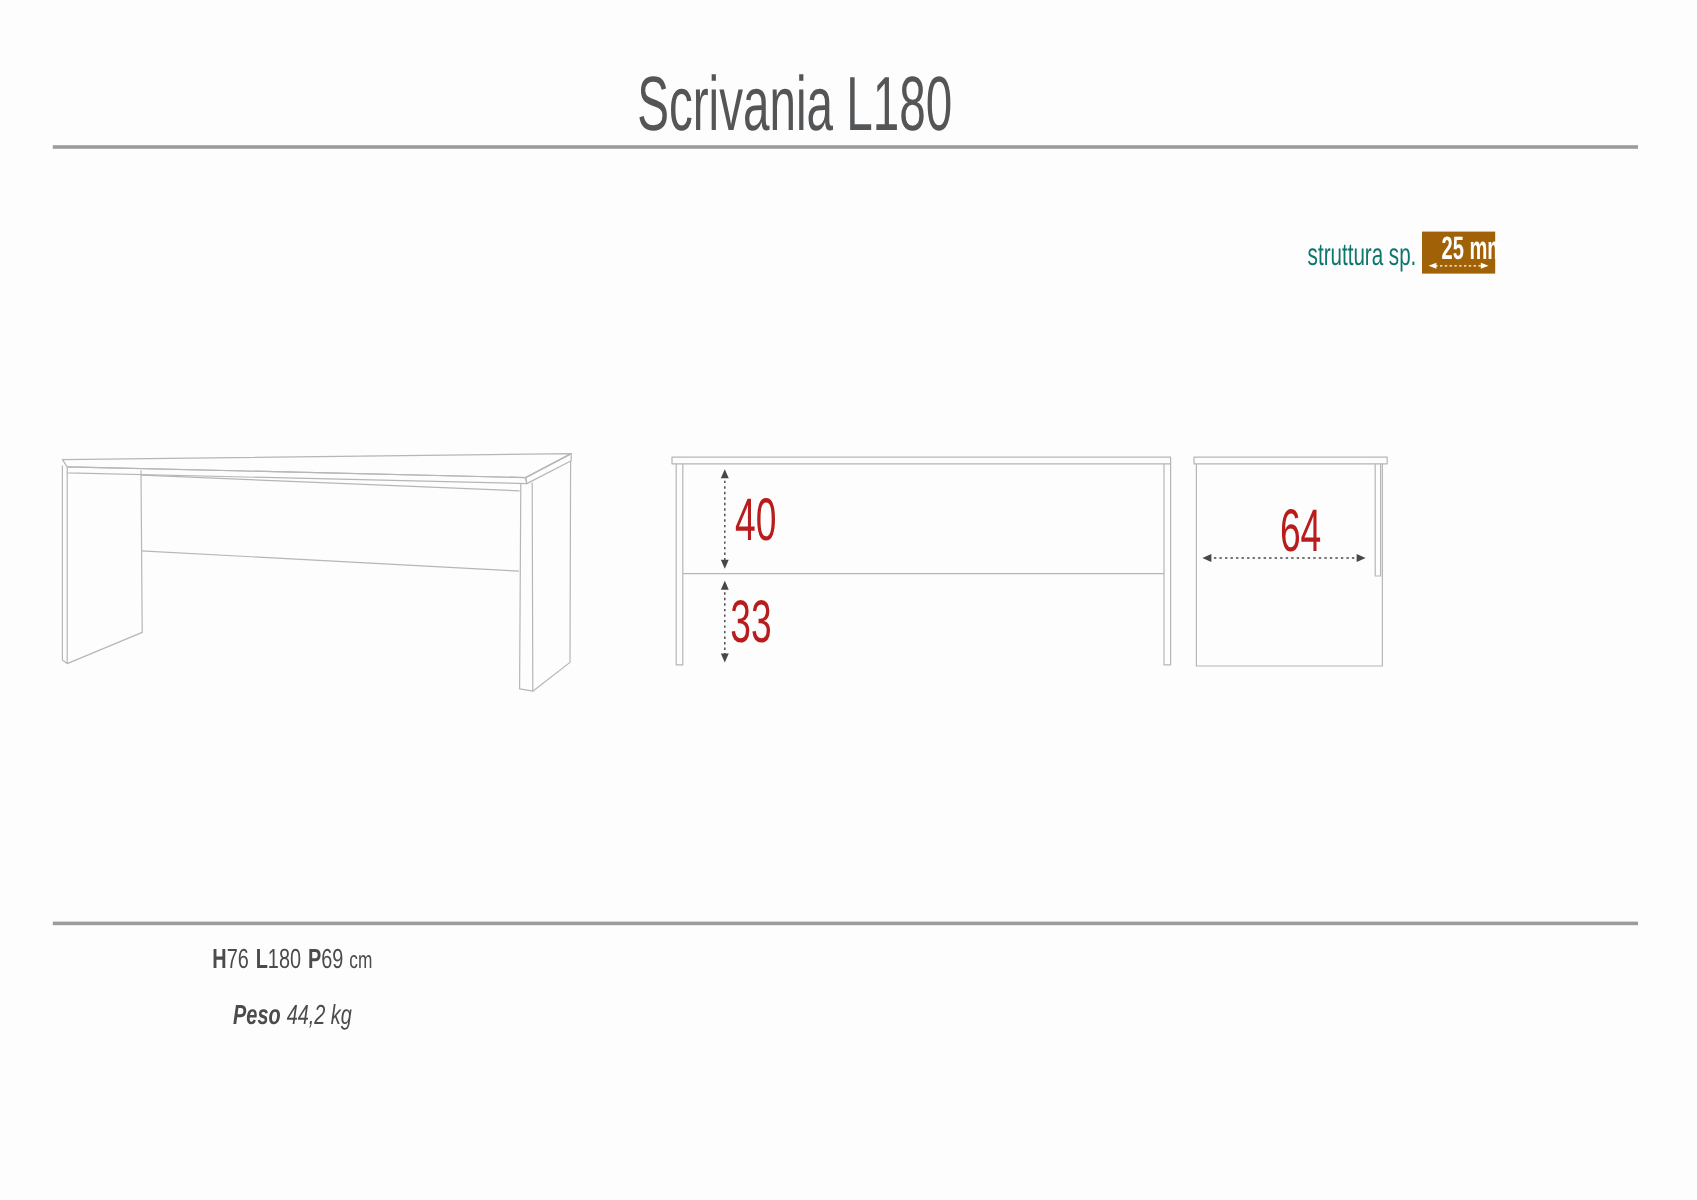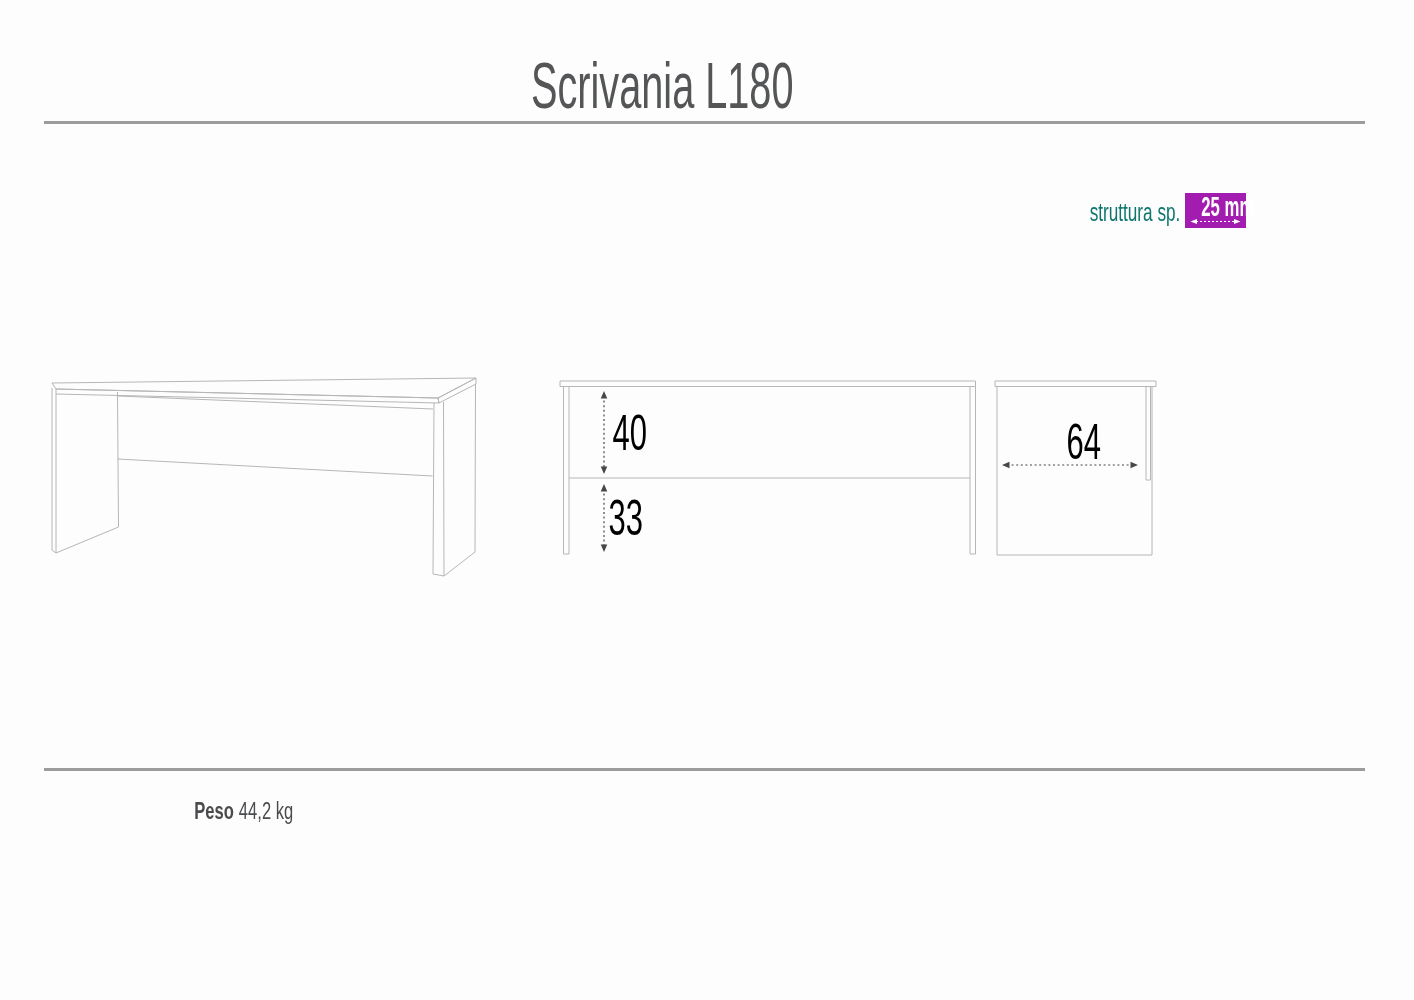--- a/index.html
+++ b/index.html
@@ -22,50 +22,50 @@
   #page-title{
     position:absolute;left:531px;top:56px;
     font-size:64px;font-weight:normal;line-height:60px;color:#545557;
     white-space:nowrap;
   }
 
   #drawing-svg{position:absolute;left:0;top:0;pointer-events:none;}
 
   .dim-num{
     position:absolute;width:120px;text-align:center;
-    font-size:50px;line-height:52px;font-weight:400;color:#000000;
+    font-size:50px;line-height:52px;font-weight:400;color:#b91c1c;
   }
   #dim-40{left:570px;top:407px;}
   #dim-33{left:566px;top:492px;}
   #dim-64{left:1024px;top:416px;}
 
   #struttura-label{
     position:absolute;left:880px;top:197px;width:300px;text-align:right;
     font-size:26px;line-height:30px;color:#0f766e;
   }
   #thickness-badge{
     position:absolute;left:1185px;top:193px;width:61px;height:35px;
-    background:#a21caf;color:#ffffff;text-align:center;
+    background:#a16207;color:#ffffff;text-align:center;
   }
   #thickness-badge .badge-text{
     display:block;font-size:27px;font-weight:bold;line-height:24px;margin-top:2px;
   }
   #badge-arrow{position:absolute;left:5px;bottom:3px;}
 
   #specs-block{
     position:absolute;left:44px;top:782px;width:400px;text-align:center;
     color:#4a4b4d;
   }
   #specs-heading{font-size:24px;font-weight:bold;line-height:28px;}
   #specs-dimensions{font-size:23px;line-height:30px;margin-top:2px;}
   #specs-dimensions .val{font-weight:400;}
   #specs-dimensions .lbl{font-weight:bold;}
   #specs-dimensions .sp{display:inline-block;width:8px;}
   #specs-dimensions .unit{font-size:20px;margin-left:7px;}
-  #specs-weight{font-size:23px;line-height:30px;margin-top:14px;}
+  #specs-weight{font-size:23px;line-height:30px;margin-top:14px;font-style:italic;}
   #specs-weight .lbl{font-weight:bold;margin-right:7px;}
 </style>
 </head>
 <body>
 
 <div class="rule" id="rule-top"></div>
 <div class="rule" id="rule-bottom"></div>
 
 <div id="page-title"><span class="cx-l">Scrivania L180</span></div>
 
@@ -123,16 +123,19 @@
 <div id="thickness-badge">
   <span class="badge-text"><span class="cx">25 mm</span></span>
   <svg id="badge-arrow" width="51" height="7" viewBox="0 0 51 7">
     <line x1="6" y1="3.5" x2="45" y2="3.5" stroke="#ffffff" stroke-width="1" stroke-dasharray="2 2"></line>
     <polygon points="0.5,3.5 7,1 7,6" fill="#ffffff"></polygon>
     <polygon points="50.5,3.5 44,1 44,6" fill="#ffffff"></polygon>
   </svg>
 </div>
 
 <div id="specs-block">
+  <div id="specs-dimensions">
+    <span class="cx72"><span class="lbl">H</span><span class="val">76</span><span class="sp"></span><span class="lbl">L</span><span class="val">180</span><span class="sp"></span><span class="lbl">P</span><span class="val">69</span><span class="unit">cm</span></span>
+  </div>
   <div id="specs-weight">
     <span class="cx72"><span class="lbl">Peso</span><span class="val">44,2 kg</span></span>
   </div>
 </div>
 
 </body></html>

